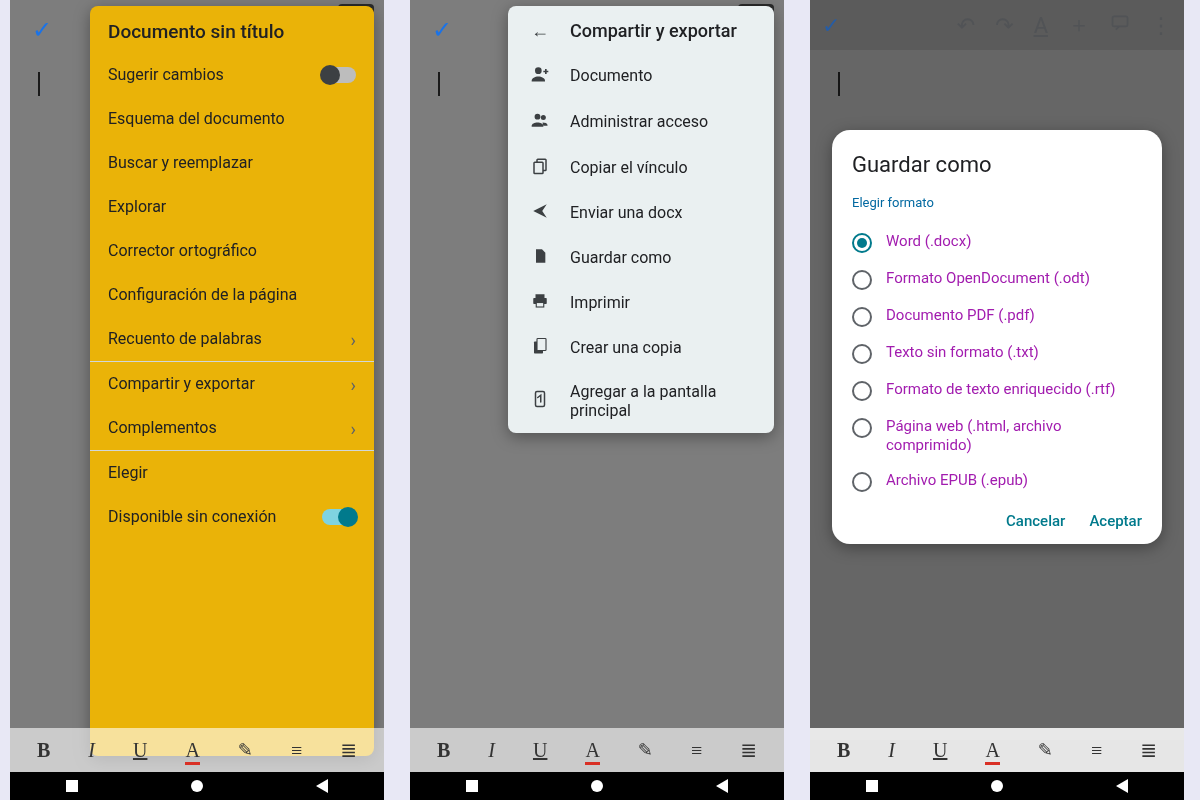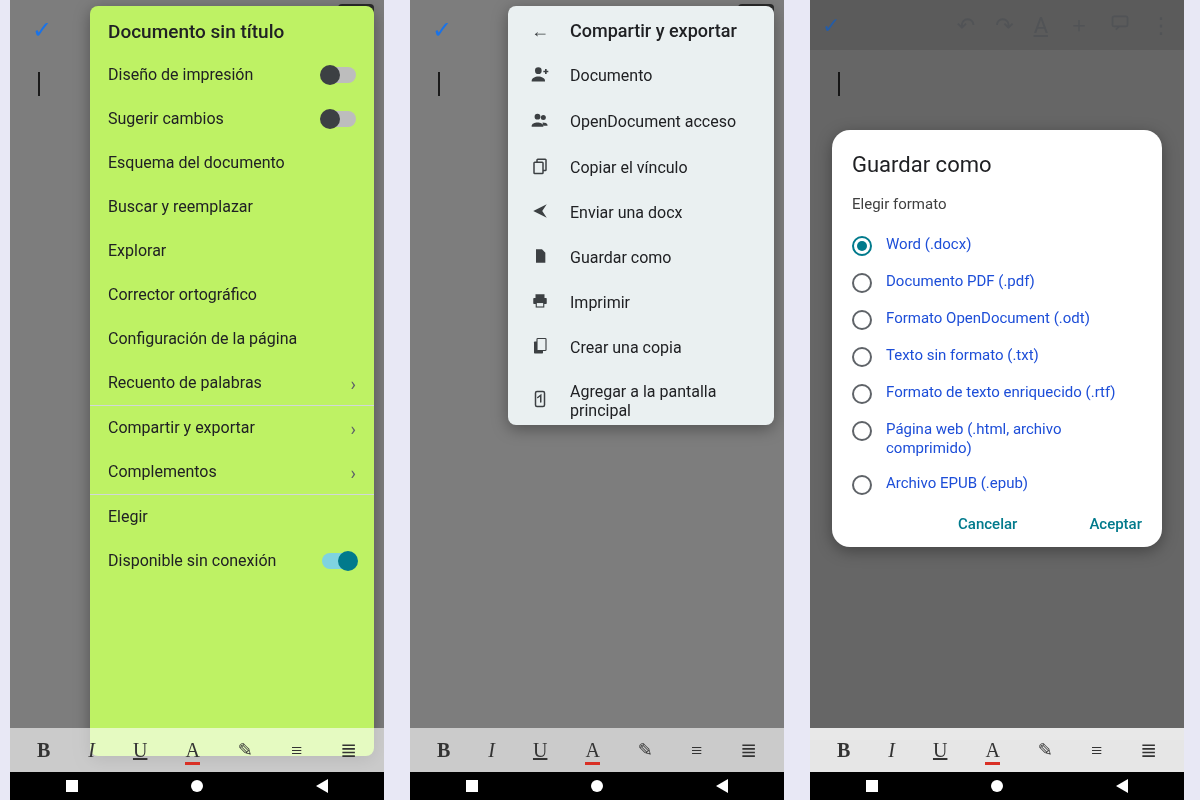--- a/index.html
+++ b/index.html
@@ -71,21 +71,21 @@
 
   
   .card {
     position: absolute;
     background: #f0f4f5;
     border-radius: 8px;
     box-shadow: 0 4px 16px rgba(0,0,0,.35);
     color: #202124;
     overflow: hidden;
   }
-  .card.menu1 { top: 6px; left: 80px; right: 10px; bottom: 44px; background:#bef264;}
+  .card.menu1 { top: 6px; left: 80px; right: 10px; bottom: 44px; background:#eab308;}
   .card.menu2 { top: 6px; left: 98px; right: 10px; height: auto; background:#eaf0f1;}
   .card-title {
     padding: 14px 18px 10px;
     font-size: 19px; font-weight: 500;
   }
   .mrow {
     display: flex; align-items: center;
     padding: 11px 18px;
     min-height: 44px;
     font-size: 16px;
@@ -108,28 +108,28 @@
 
   
   .dialog {
     background:#fff;
     border-radius:18px;
     left: 22px; right: 22px;
     top: 130px;
     padding: 22px 20px 14px;
   }
   .dialog-title { font-size:22px; color:#202124; margin-bottom:18px;}
-  .dialog-sub { font-size:15px; color:#404040; margin-bottom:14px;margin-top:12px;}
+  .dialog-sub { font-size:13px; color:#0369a1; margin-bottom:14px;margin-top:12px;}
   .radio-row { display:flex; align-items:flex-start; padding:8px 0; gap:14px;}
   .radio { width:20px; height:20px; border:2px solid #5f6368; border-radius:50%; flex-shrink:0; margin-top:1px;}
   .radio.sel{ border-color:#017a8c; position:relative;}
   .radio.sel::after{content:''; position:absolute; inset:3px; background:#017a8c; border-radius:50%;}
-  .radio-lbl{ font-size:15px; color:#1d4ed8; line-height:1.25;}
+  .radio-lbl{ font-size:15px; color:#a21caf; line-height:1.25;}
   .dialog-actions{ display:flex; justify-content:flex-end; gap:24px; padding-top:12px;}
-  .dialog-btn{ color:#017a8c; font-size:15px; font-weight:500;margin-left:48px;}
+  .dialog-btn{ color:#017a8c; font-size:15px; font-weight:500;}
 
   .overlay-dim{ position:absolute; inset:0; background:rgba(0,0,0,.18);}
   .col3 .device{ background:#6f6f6f;}
   .col3 .topbar{ background: rgba(255,255,255,0); color:#5f6368;}
   .col3 .doc-body{ top:50px;}
   .col3 .bottombar{ background:rgba(255,255,255,0.85);}
   
   
   .tabhint{ position:absolute; top:4px; right:10px; width:36px; height:8px; background:#2b2b2b; border-radius:4px 4px 0 0;}
 </style>
@@ -140,24 +140,20 @@
   <div class="device">
     <span class="check-top">✓</span>
     <div class="doc-body">
       <div class="cursor-mark"></div>
     </div>
     <div class="tabhint"></div>
 
     <div class="card menu1">
       <div class="card-title">Documento sin título</div>
 
-      <div class="mrow">
-        <span class="lbl">Diseño de impresión</span>
-        <span class="toggle"></span>
-      </div>
       <div class="mrow">
         <span class="lbl">Sugerir cambios</span>
         <span class="toggle"></span>
       </div>
       <div class="mrow">
         <span class="lbl">Esquema del documento</span>
       </div>
       <div class="mrow">
         <span class="lbl">Buscar y reemplazar</span>
       </div>
@@ -231,21 +227,21 @@
             </svg></span>
         <span class="lbl">Documento</span>
       </div>
       <div class="mrow">
         <span class="ic"><svg width="20" height="20" viewBox="0 0 24 24" fill="#3c4043">
               <circle cx="9" cy="8" r="3.5"></circle>
               <circle cx="16" cy="9" r="3"></circle>
               <path d="M2 19c0-2.5 3.5-4 7-4s7 1.5 7 4v1H2z"></path>
               <path d="M15 15c3 0 6 1 6 3v1h-5"></path>
             </svg></span>
-        <span class="lbl">OpenDocument acceso</span>
+        <span class="lbl">Administrar acceso</span>
       </div>
       <div class="mrow">
         <span class="ic"><svg width="18" height="20" viewBox="0 0 24 24" fill="none" stroke="#3c4043" stroke-width="2">
               <rect x="8" y="3" width="12" height="15" rx="1"></rect>
               <rect x="4" y="7" width="12" height="15" rx="1" fill="#eaf0f1"></rect>
             </svg></span>
         <span class="lbl">Copiar el vínculo</span>
       </div>
       <div class="mrow">
         <span class="ic"><svg width="20" height="18" viewBox="0 0 24 24" fill="#3c4043">
@@ -267,21 +263,21 @@
             </svg></span>
         <span class="lbl">Imprimir</span>
       </div>
       <div class="mrow">
         <span class="ic"><svg width="18" height="20" viewBox="0 0 24 24" fill="#3c4043">
               <rect x="4" y="6" width="12" height="16" rx="1"></rect>
               <rect x="8" y="2" width="12" height="16" rx="1" fill="#eaf0f1" stroke="#3c4043" stroke-width="1.5"></rect>
             </svg></span>
         <span class="lbl">Crear una copia</span>
       </div>
-      <div class="mrow" style="padding-bottom:5px;">
+      <div class="mrow" style="padding-bottom:13px;">
         <span class="ic"><svg width="18" height="20" viewBox="0 0 24 24" fill="none" stroke="#3c4043" stroke-width="2">
               <rect x="6" y="2" width="12" height="20" rx="2"></rect>
               <path d="M9 10l4-3v9" stroke-linecap="round"></path>
             </svg></span>
         <span class="lbl">Agregar a la pantalla principal</span>
       </div>
     </div>
 
     <div class="bottombar">
       <span class="fb bold">B</span>
@@ -323,25 +319,25 @@
     <div class="card dialog">
       <div class="dialog-title">Guardar como</div>
       <div class="dialog-sub">Elegir formato</div>
 
       <div class="radio-row">
         <span class="radio sel"></span>
         <span class="radio-lbl">Word (.docx)</span>
       </div>
       <div class="radio-row">
         <span class="radio"></span>
+        <span class="radio-lbl">Formato OpenDocument (.odt)</span>
+      </div>
+      <div class="radio-row">
+        <span class="radio"></span>
         <span class="radio-lbl">Documento PDF (.pdf)</span>
-      </div>
-      <div class="radio-row">
-        <span class="radio"></span>
-        <span class="radio-lbl">Formato OpenDocument (.odt)</span>
       </div>
       <div class="radio-row">
         <span class="radio"></span>
         <span class="radio-lbl">Texto sin formato (.txt)</span>
       </div>
       <div class="radio-row">
         <span class="radio"></span>
         <span class="radio-lbl">Formato de texto enriquecido (.rtf)</span>
       </div>
       <div class="radio-row">

